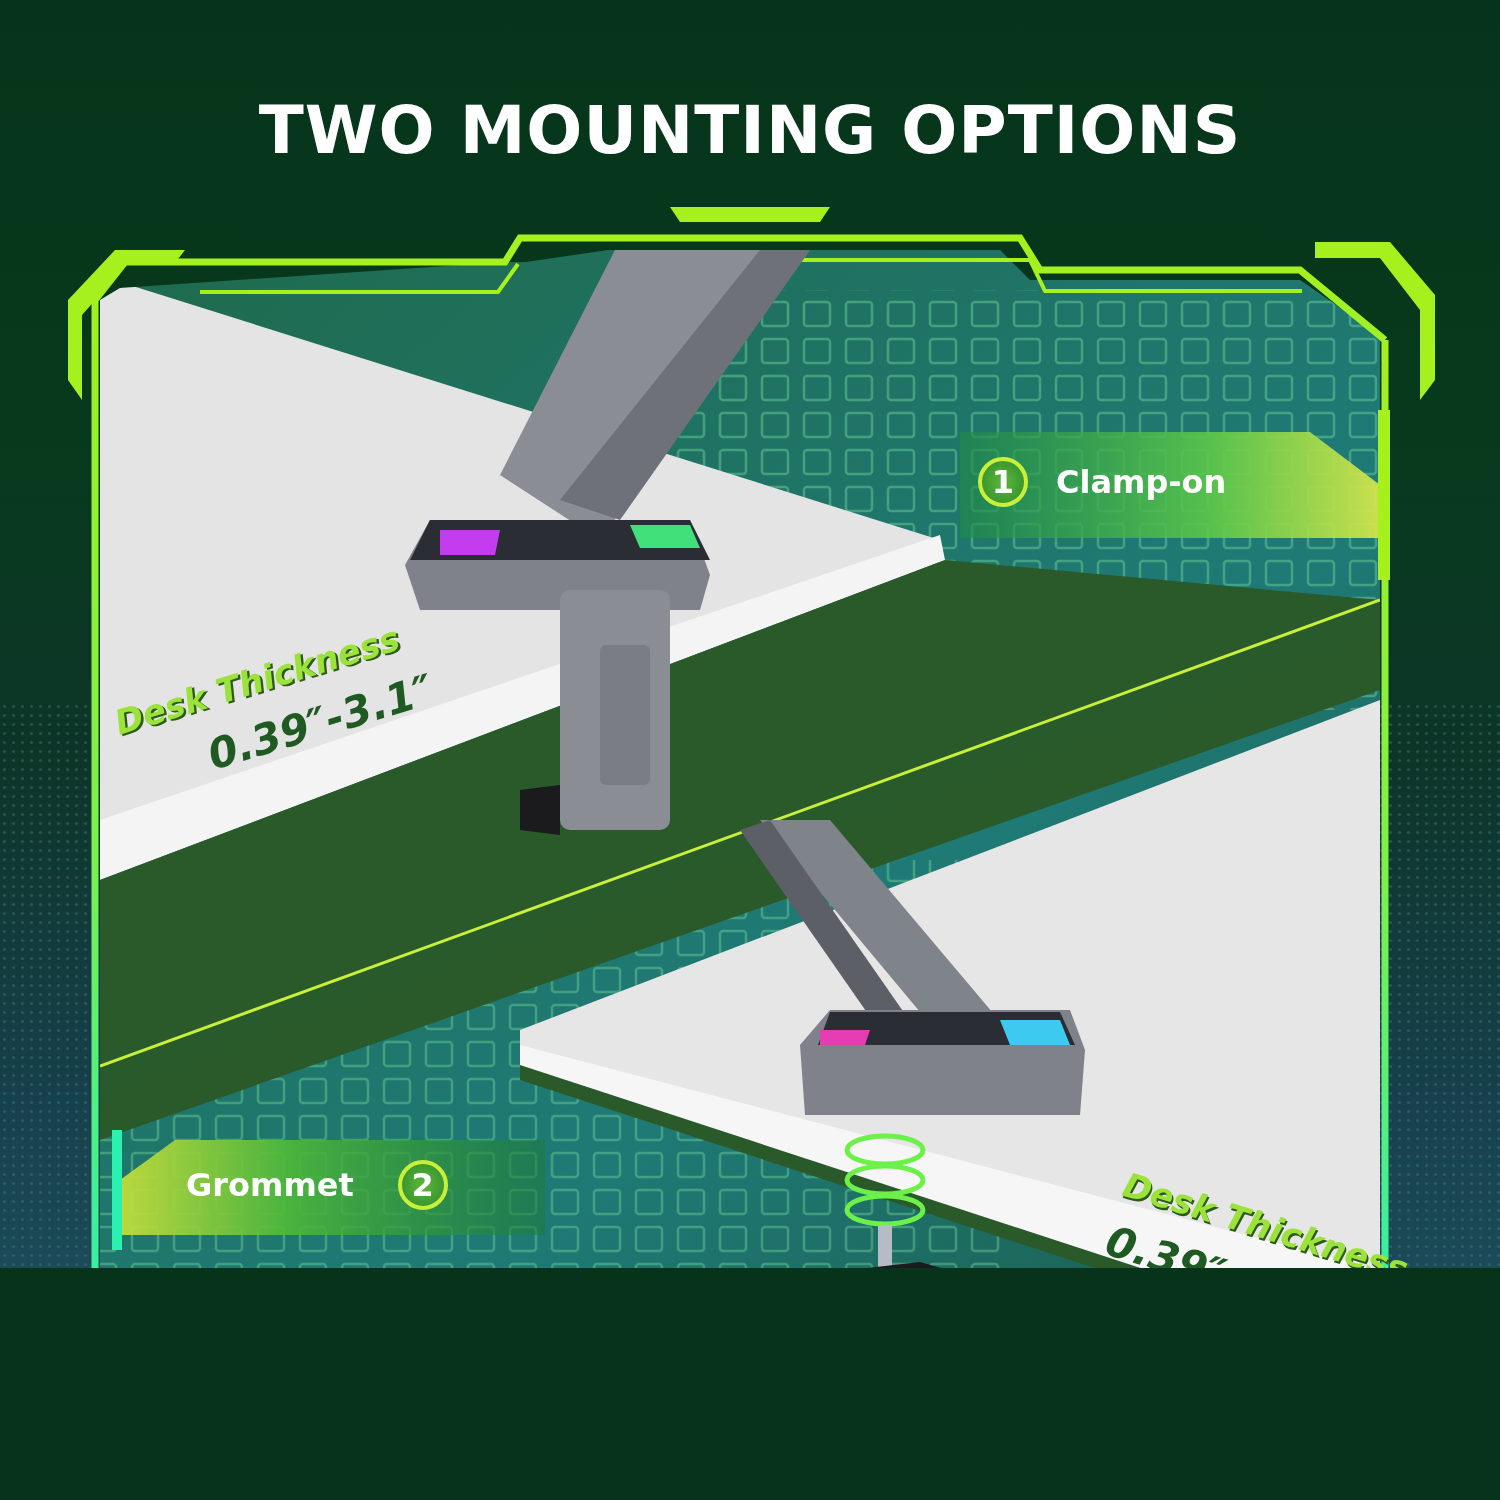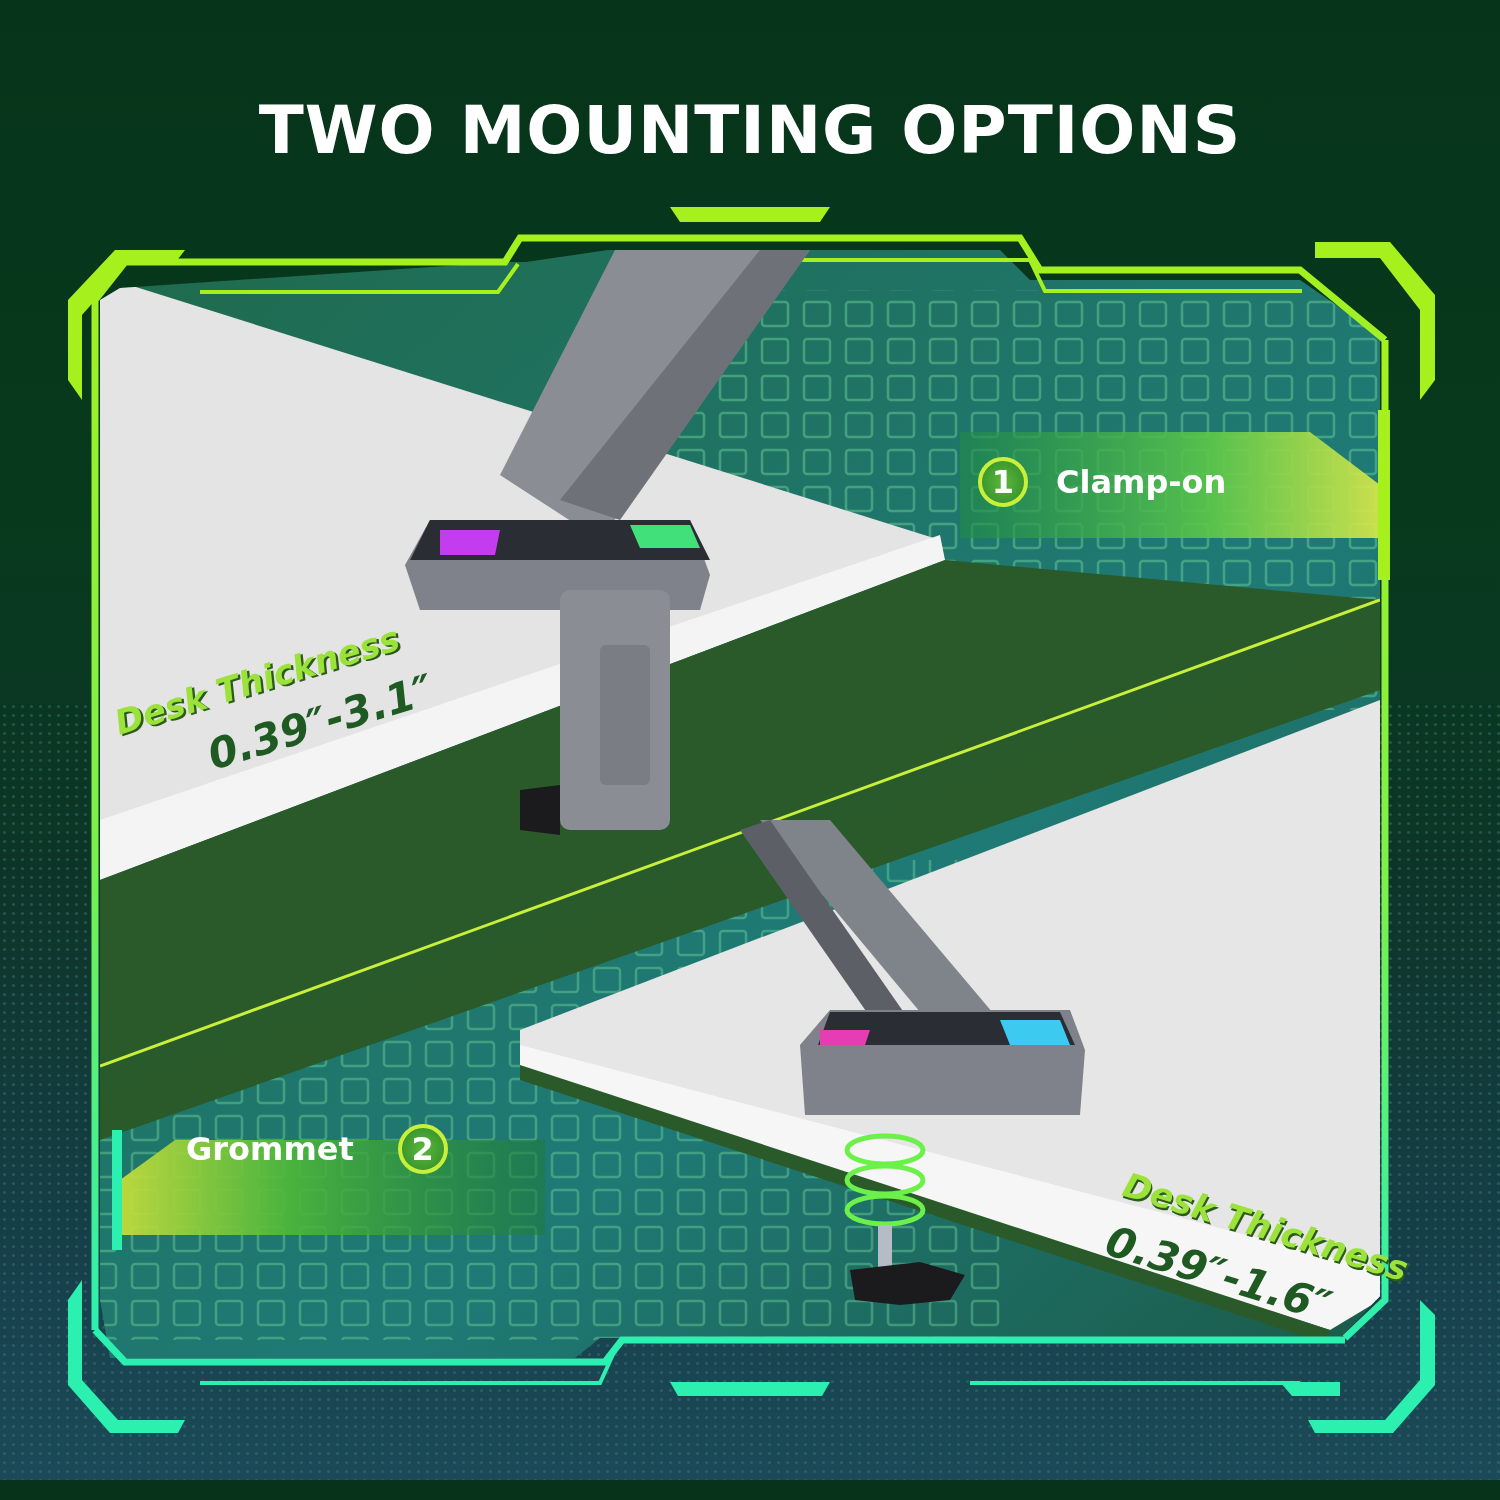--- a/index.html
+++ b/index.html
@@ -1,17 +1,17 @@
 <!DOCTYPE html>
 <html><head>
 <meta charset="utf-8">
 <style>
   html, body { margin: 0; padding: 0; }
   body { width: 1500px; height: 1500px; overflow: hidden; background: #07331a; font-family: "Liberation Sans", sans-serif; }
-  #stage { position: relative; width: 1500px; height: 1480px; overflow: hidden;
+  #stage { position: relative; width: 1500px; height: 1268px; overflow: hidden;
     background: linear-gradient(180deg, #06341a 0%, #073a1d 35%, #0d3528 60%, #163f4a 85%, #1c4a58 100%); }
   svg.layer { position: absolute; left: 0; top: 0; width: 1500px; height: 1500px; }
   .title { position: absolute; left: 0; top: 92px; width: 1500px; text-align: center;
     color: #ffffff; font-family: "DejaVu Sans", sans-serif; font-weight: bold; font-size: 66px; letter-spacing: 1px; }
   .tag { position: absolute; display: flex; align-items: center; }
   .tag-label { color: #ffffff; font-family: "DejaVu Sans", sans-serif; font-weight: bold; font-size: 32px; }
   .tag-badge { width: 50px; height: 50px; border-radius: 50%; border: 4px solid #c8f03a;
     background: radial-gradient(circle, #5cb83a 0%, #2f8a2a 100%); color: #ffffff; font-family: "DejaVu Sans", sans-serif;
     font-weight: bold; font-size: 32px; display: flex; align-items: center; justify-content: center; box-sizing: border-box; }
   .spec { position: absolute; font-family: "DejaVu Sans", sans-serif; font-weight: bold; font-style: italic; transform-origin: left bottom; }
@@ -125,21 +125,21 @@
     </g>
   </svg>
 
   <div class="title">TWO MOUNTING OPTIONS</div>
 
   <div class="tag" style="left:978px; top:457px;">
     <div class="tag-badge">1</div>
     <div class="tag-label" style="margin-left:28px;">Clamp-on</div>
   </div>
 
-  <div class="tag" style="left:186px; top:1124px;">
+  <div class="tag" style="left:186px; top:1160px;">
     <div class="tag-label" style="margin-right:44px;">Grommet</div>
     <div class="tag-badge">2</div>
   </div>
 
   <div class="spec" style="left:140px; top:700px; transform: rotate(-17deg);">
     <div class="spec-label">Desk Thickness</div>
     <div class="spec-value">0.39″-3.1″</div>
   </div>
 
   <div class="spec" style="left:1100px; top:1160px; transform: rotate(17deg);">

